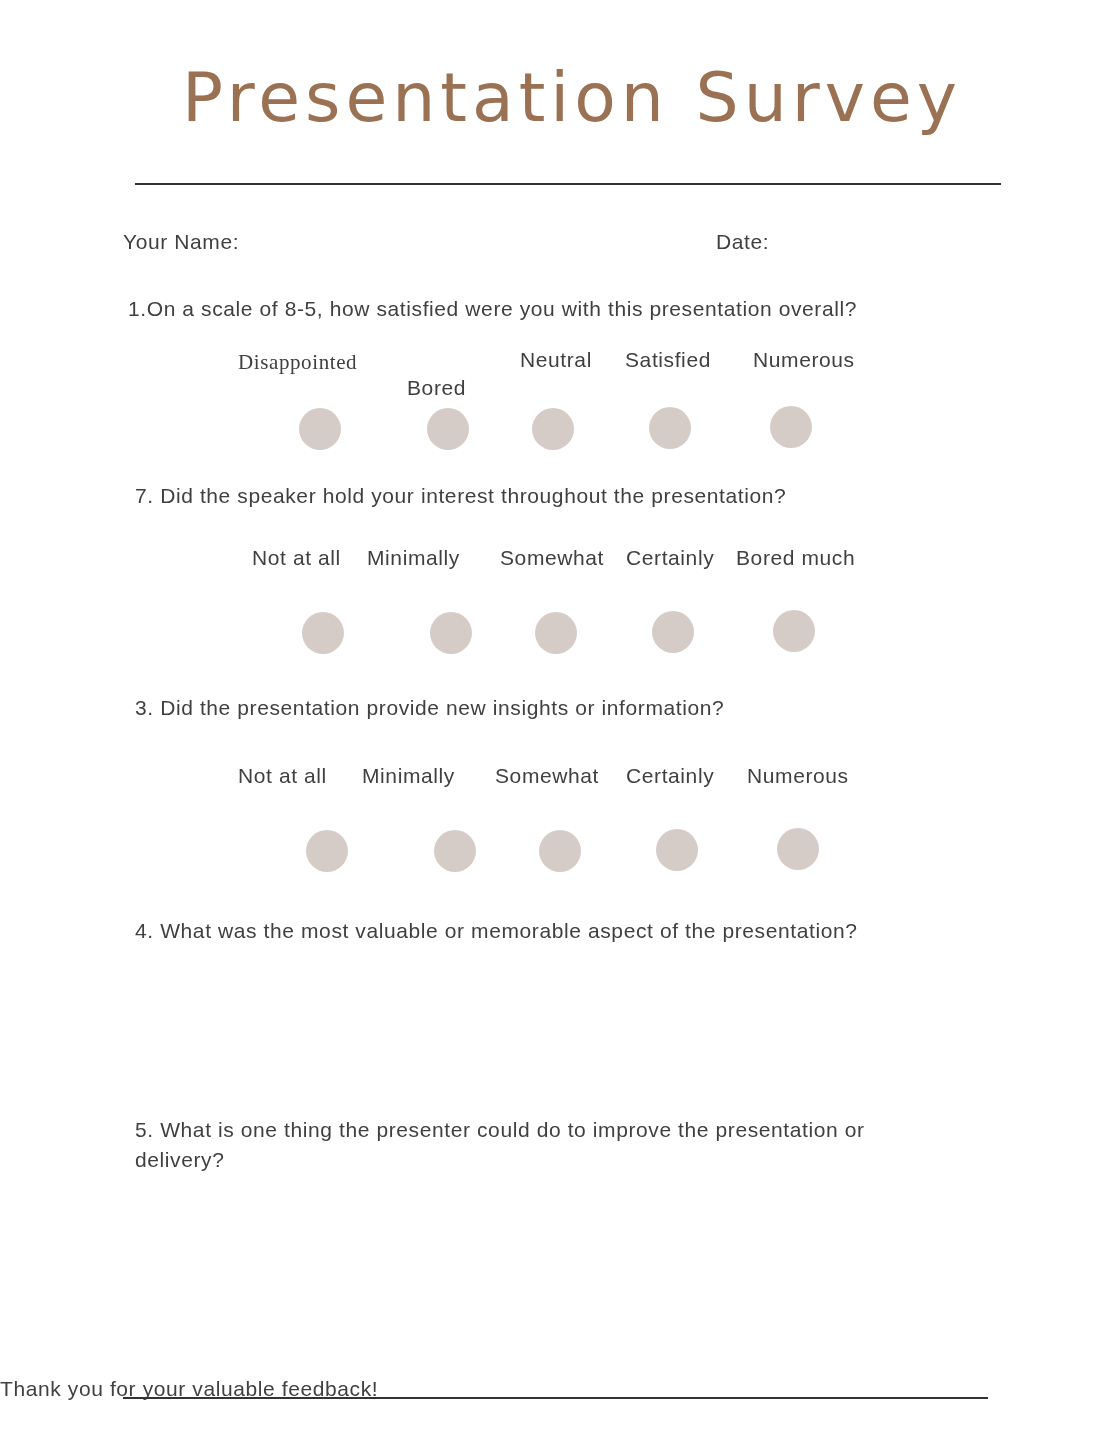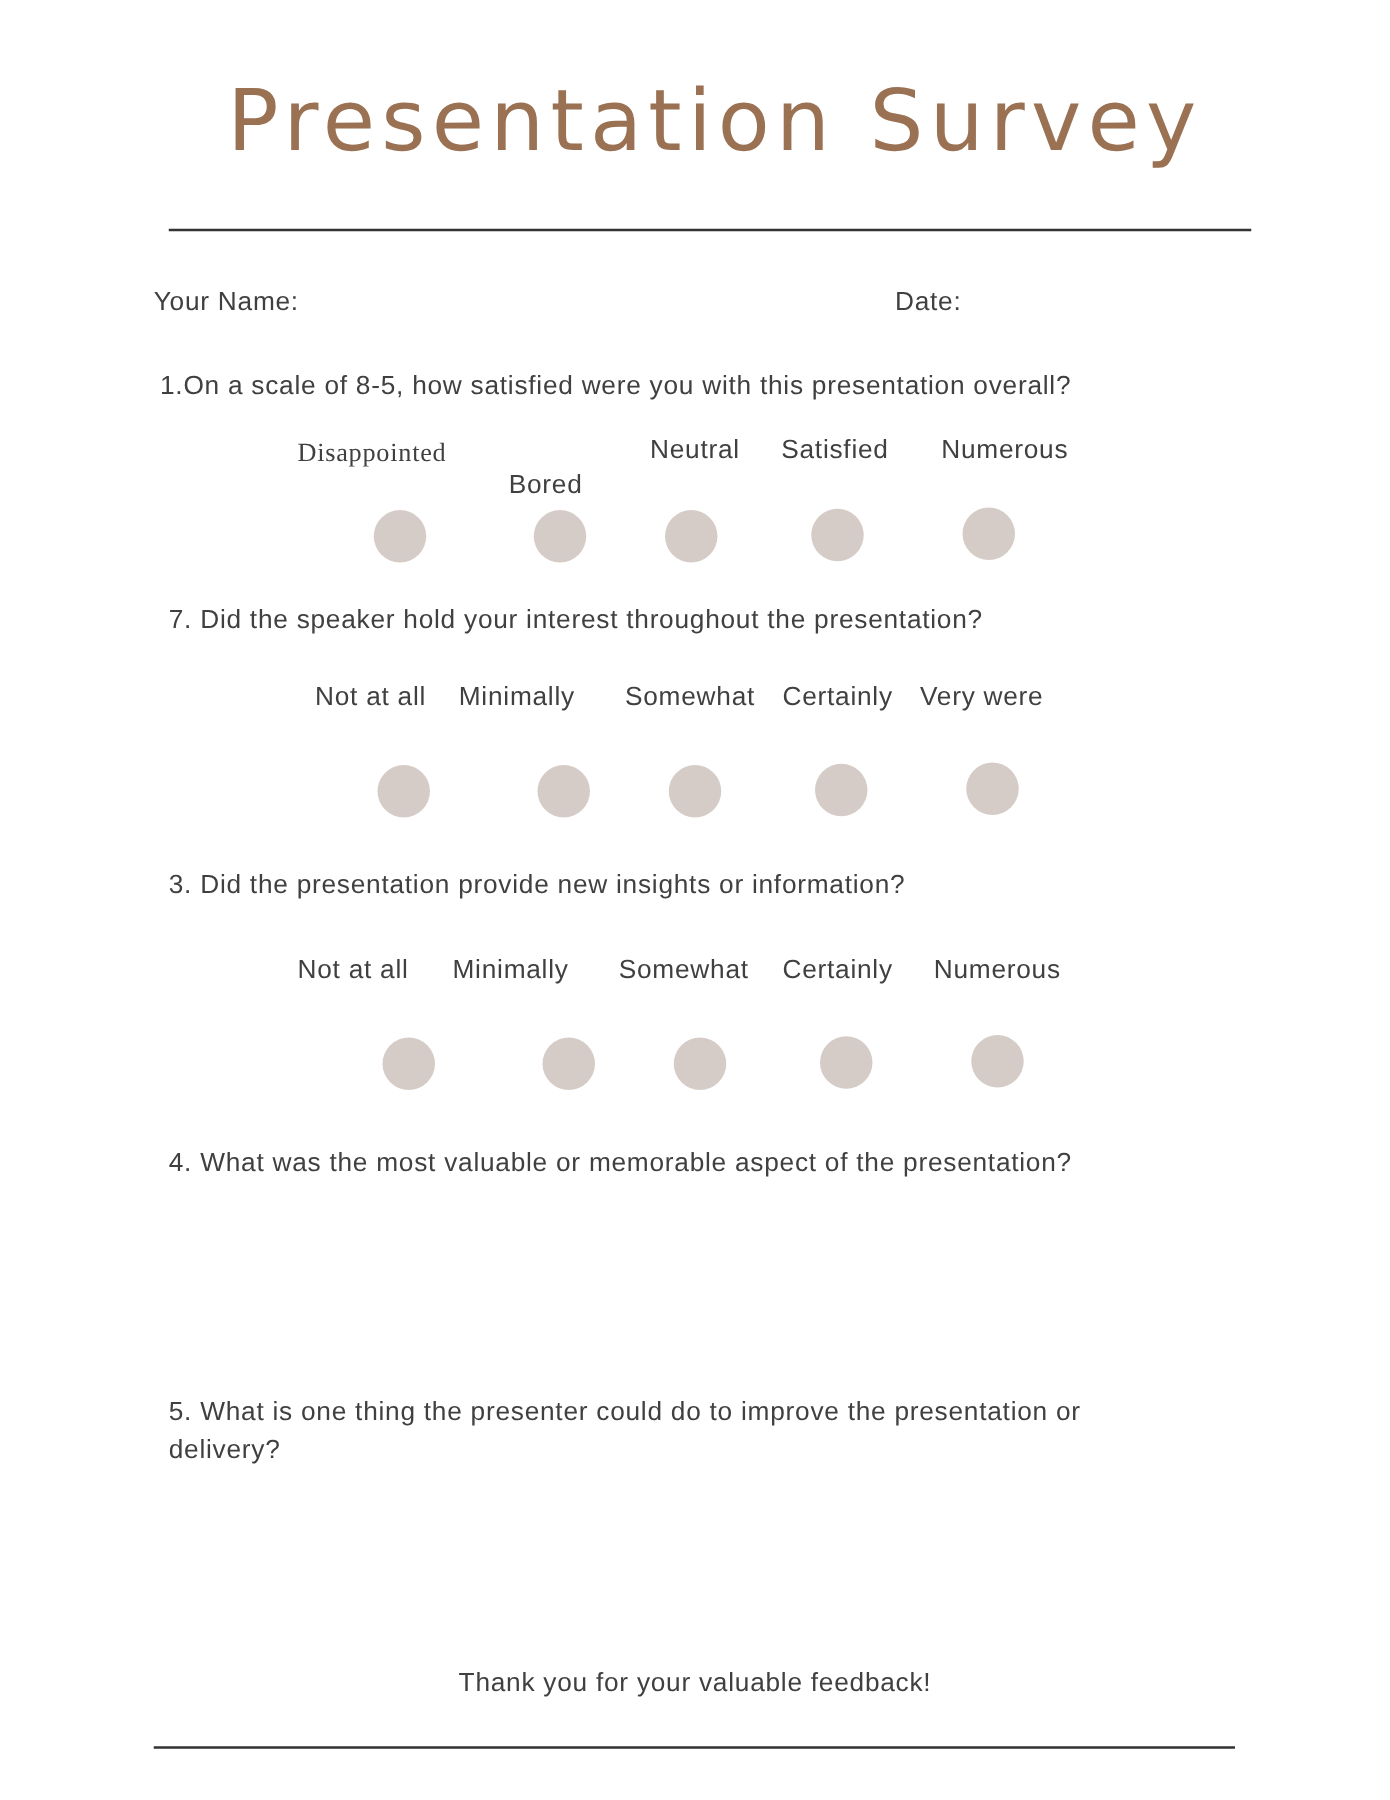--- a/index.html
+++ b/index.html
@@ -32,21 +32,21 @@
 <div class="dot" style="left:427px; top:408px;"></div>
 <div class="dot" style="left:532px; top:408px;"></div>
 <div class="dot" style="left:649px; top:407px;"></div>
 <div class="dot" style="left:770px; top:406px;"></div>
 
 <div class="abs txt" style="left:135px; top:484px;">7. Did the speaker hold your interest throughout the presentation?</div>
 <div class="abs opt" style="left:252px; top:546px;">Not at all</div>
 <div class="abs opt" style="left:367px; top:546px;">Minimally</div>
 <div class="abs opt" style="left:500px; top:546px;">Somewhat</div>
 <div class="abs opt" style="left:626px; top:546px;">Certainly</div>
-<div class="abs opt" style="left:736px; top:546px;">Very were</div>
+<div class="abs opt" style="left:736px; top:546px;">Bored much</div>
 <div class="dot" style="left:302px; top:612px;"></div>
 <div class="dot" style="left:430px; top:612px;"></div>
 <div class="dot" style="left:535px; top:612px;"></div>
 <div class="dot" style="left:652px; top:611px;"></div>
 <div class="dot" style="left:773px; top:610px;"></div>
 
 <div class="abs txt" style="left:135px; top:696px;">3. Did the presentation provide new insights or information?</div>
 <div class="abs opt" style="left:238px; top:764px;">Not at all</div>
 <div class="abs opt" style="left:362px; top:764px;">Minimally</div>
 <div class="abs opt" style="left:495px; top:764px;">Somewhat</div>
@@ -56,14 +56,14 @@
 <div class="dot" style="left:434px; top:830px;"></div>
 <div class="dot" style="left:539px; top:830px;"></div>
 <div class="dot" style="left:656px; top:829px;"></div>
 <div class="dot" style="left:777px; top:828px;"></div>
 
 <div class="abs txt" style="left:135px; top:919px;">4. What was the most valuable or memorable aspect of the presentation?</div>
 
 <div class="abs txt" style="left:135px; top:1118px;">5. What is one thing the presenter could do to improve the presentation or</div>
 <div class="abs txt" style="left:135px; top:1148px;">delivery?</div>
 
-<div class="abs txt" style="left:0; width:1112px; top:1335px; text-align:center;">Thank you for your valuable feedback!</div>
+<div class="abs txt" style="left:0; width:1112px; top:1377px; ">Thank you for your valuable feedback!</div>
 <div class="rule" style="left:123px; width:865px; top:1397px;"></div>
 
 </body></html>

